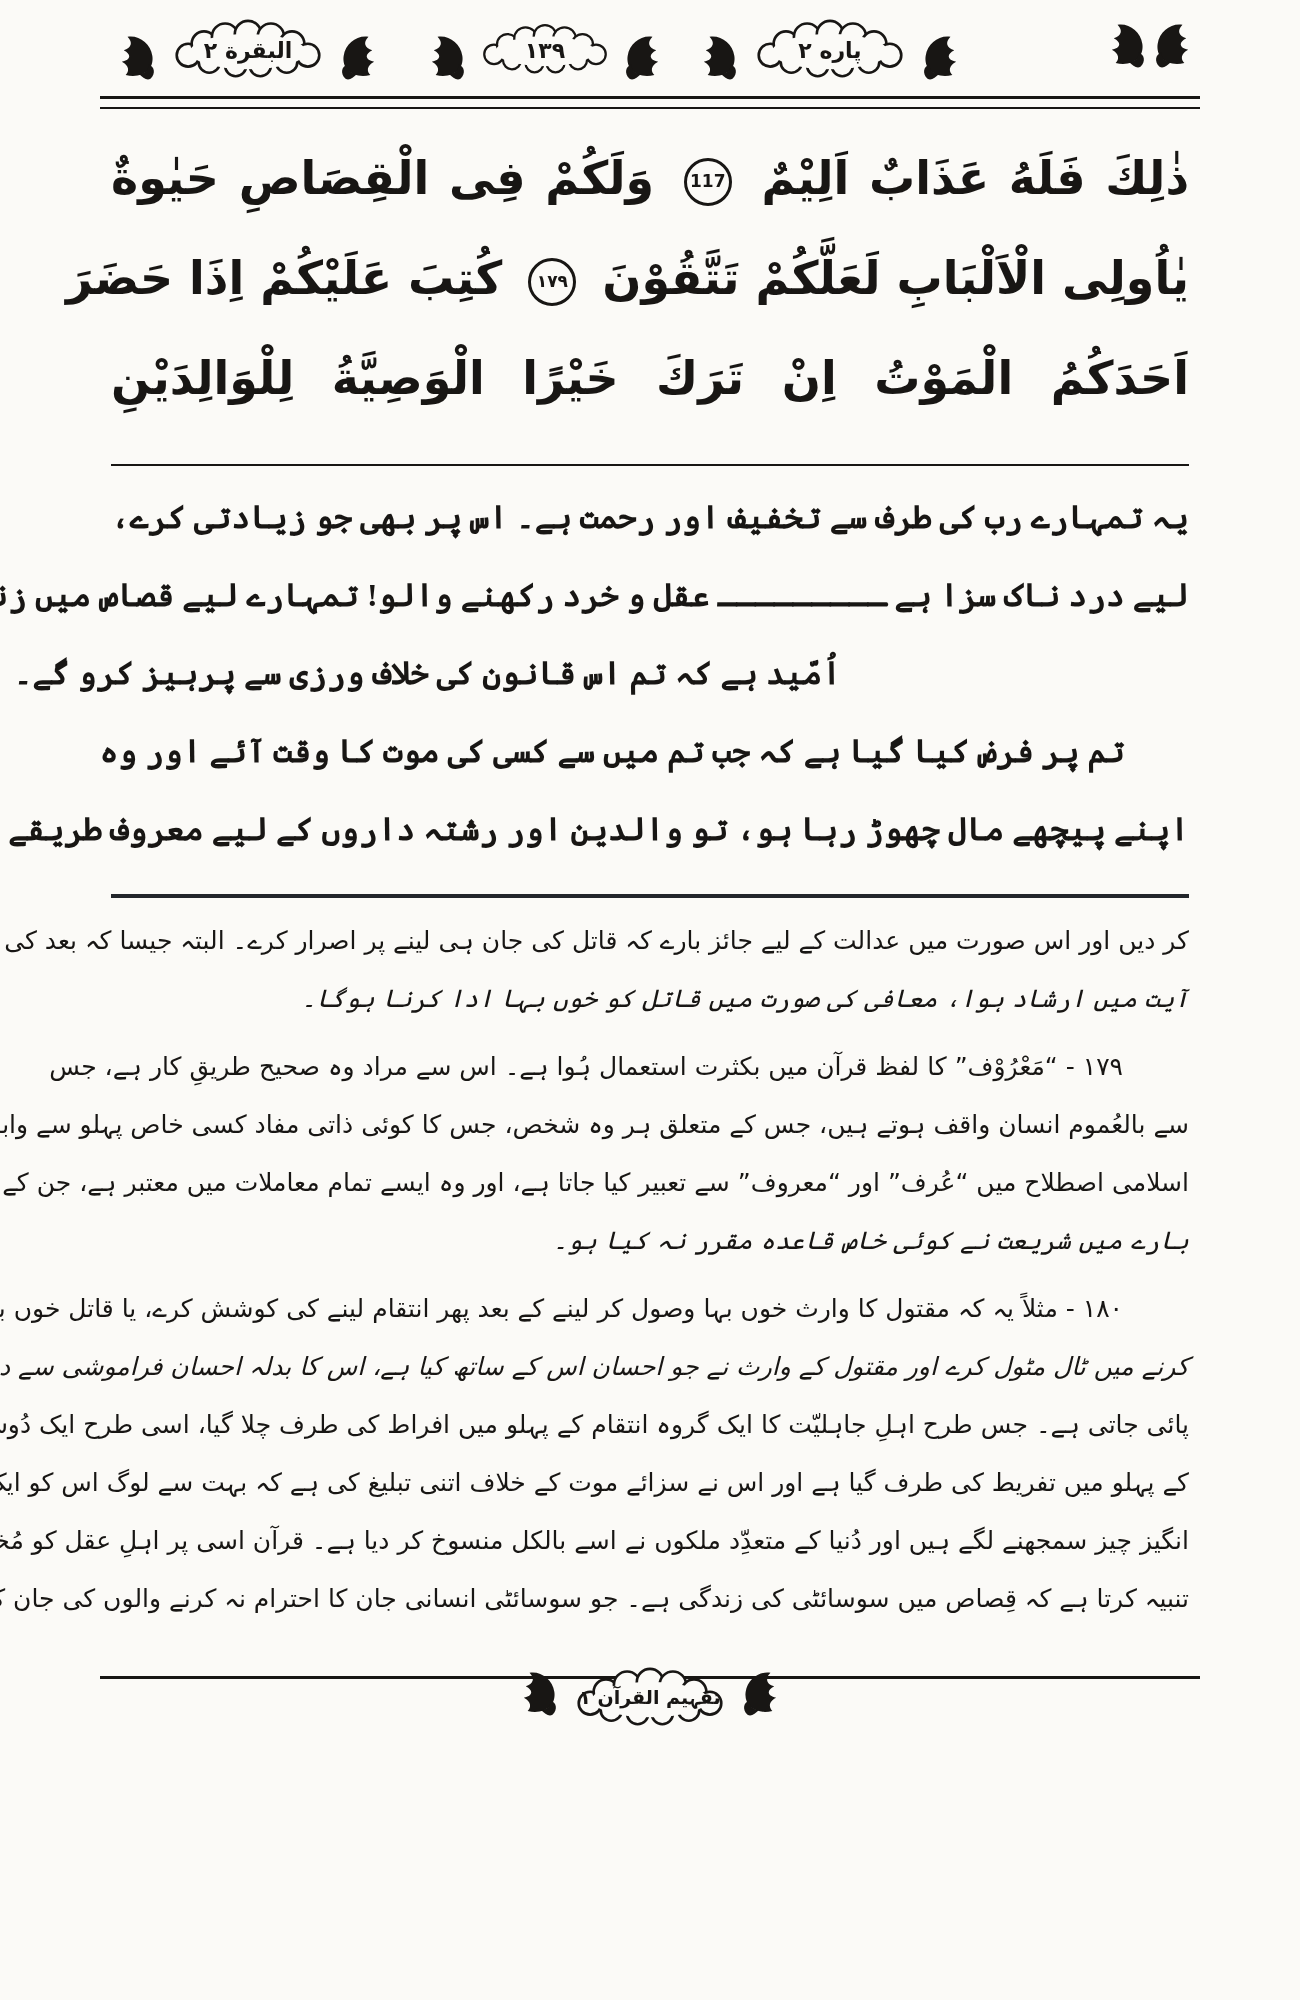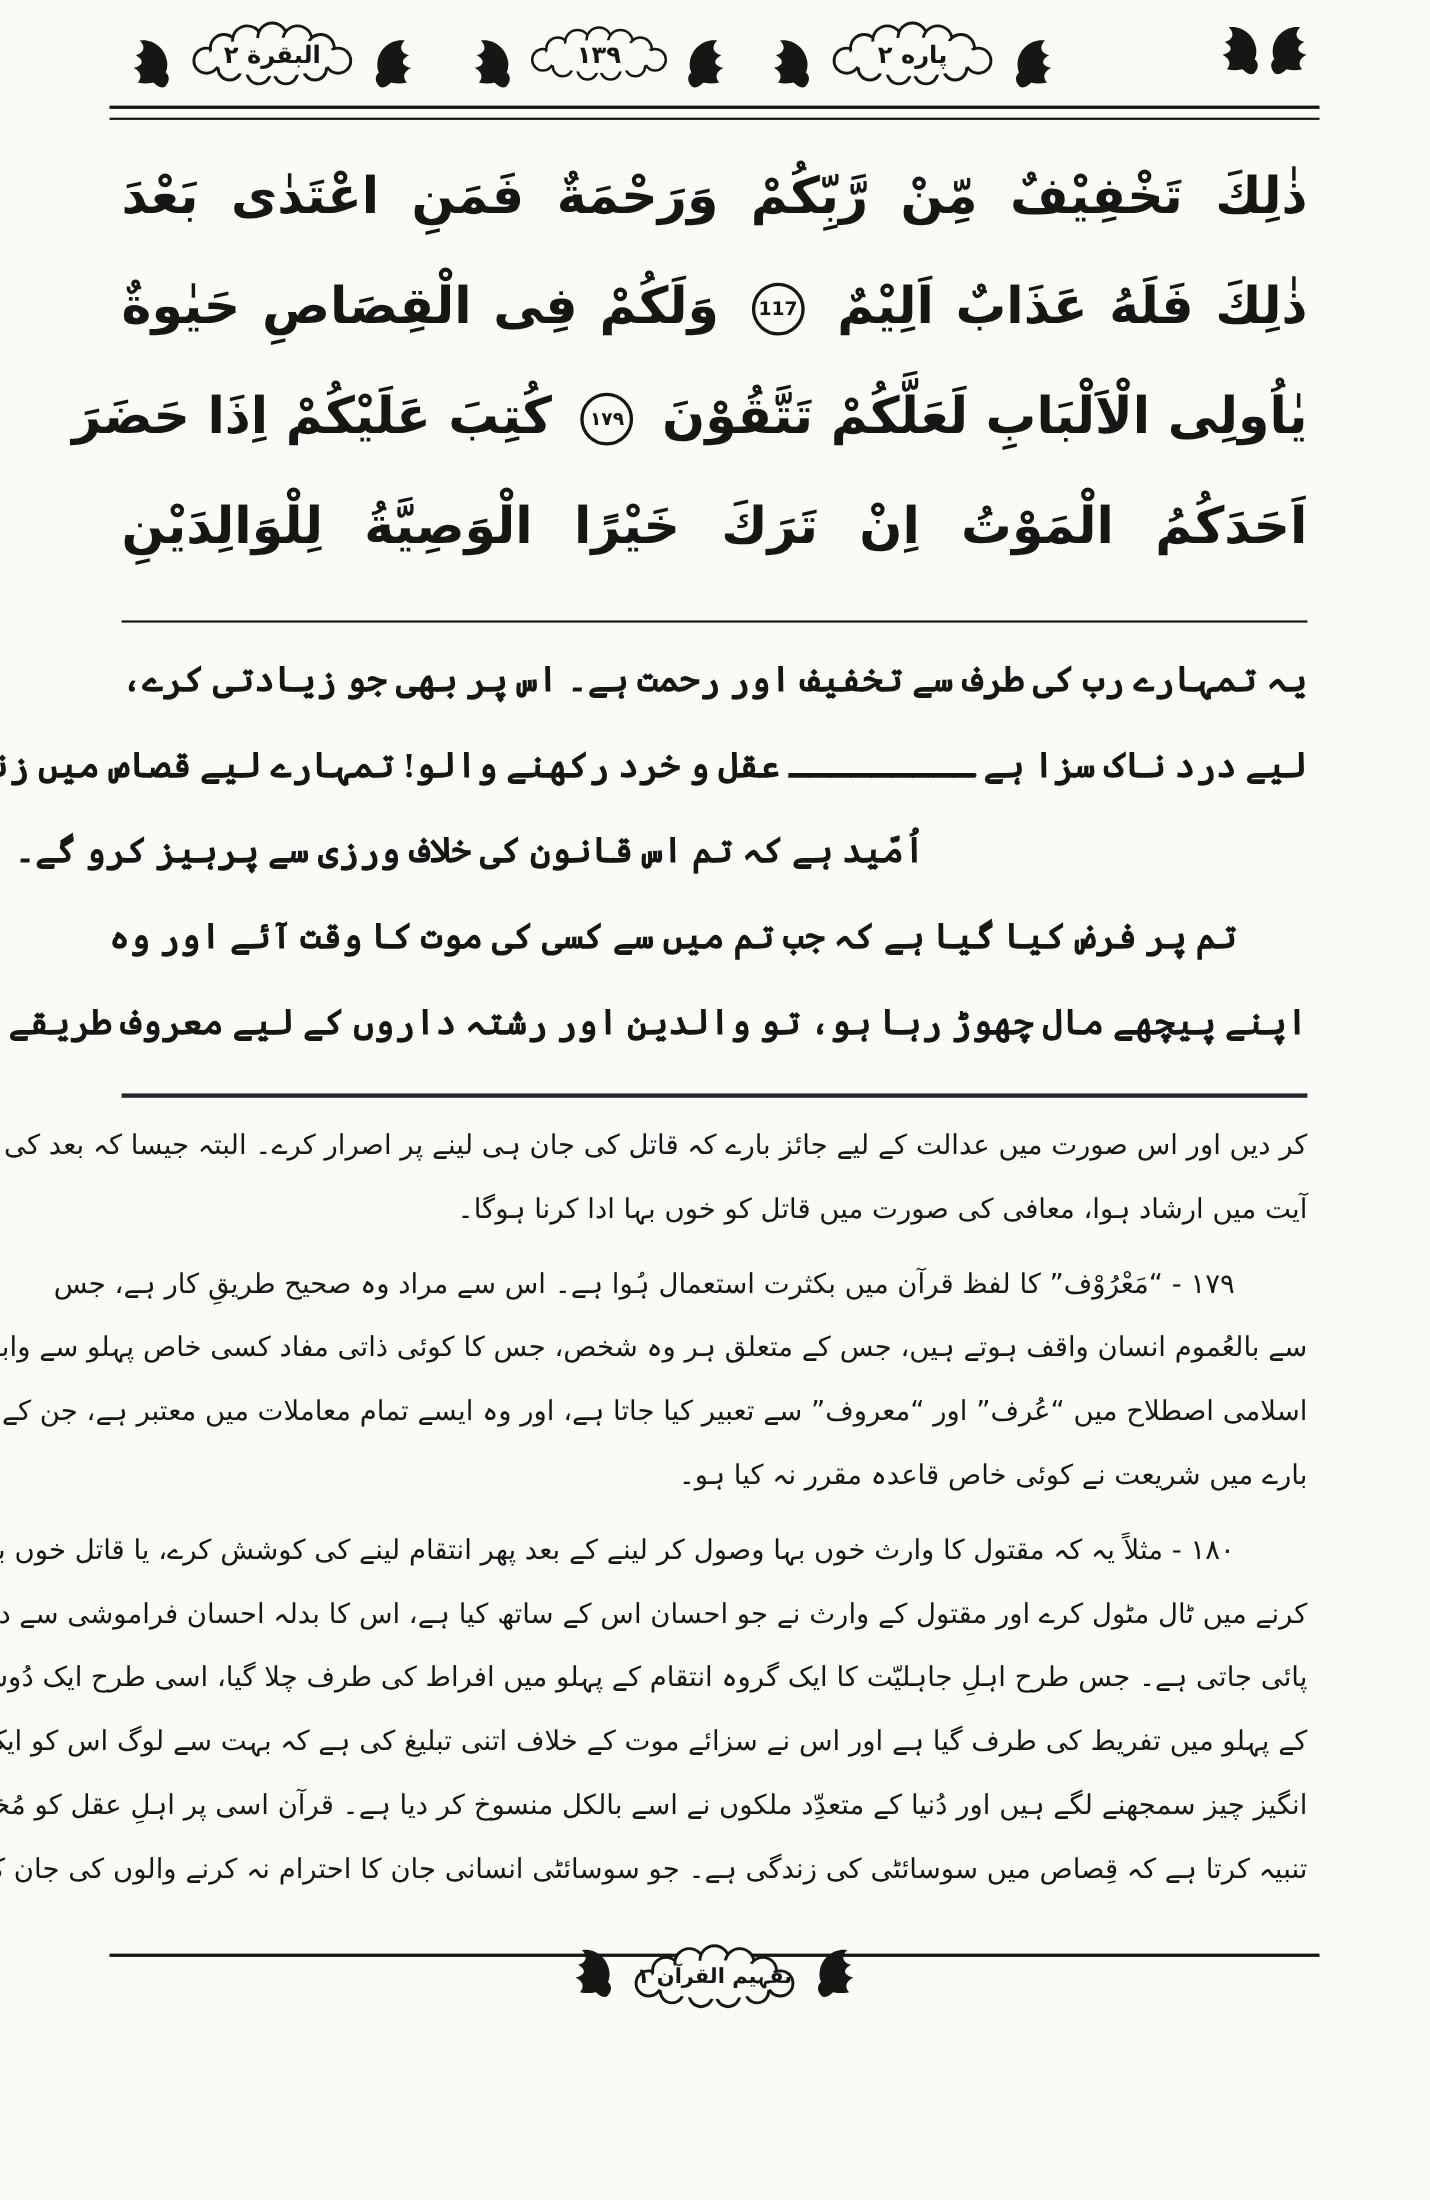--- a/index.html
+++ b/index.html
@@ -63,21 +63,21 @@
   }
   .t-line.t-indent{padding-right:64px;padding-left:30px;box-sizing:border-box;}
 
   
   .footnotes{margin-top:14px;}
   .fn-line{
     font-size:25px;line-height:58px;height:58px;
     text-align:justify;text-align-last:justify;white-space:nowrap;
     font-weight:500;
   }
-  .fn-line.fn-end{text-align:right;text-align-last:right;}
+  .fn-line.fn-end{text-align:right;text-align-last:right;font-style:italic;}
   .fn-line.fn-start{padding-right:66px;box-sizing:border-box;margin-top:10px;}
 
   
   .footer{position:relative;margin-top:34px;height:110px;}
   .footer-rule{
     position:absolute;left:100px;right:100px;top:14px;
     border-top:3px solid #181614;
   }
   .footer-orn{
     position:absolute;left:0;right:0;top:0;
@@ -191,21 +191,20 @@
         <path d="M10,54 C4,48 6,41 12,39 C12,45 16,49 22,49 C18,53 14,56 10,54 Z" fill="#181614"></path>
       </svg>
     </div>
 
     <div class="header-rule"></div>
   </div>
 
   <div class="content">
 
     <div class="quran">
-      <div class="q-line">ذٰلِكَ تَخْفِيْفٌ مِّنْ رَّبِّكُمْ وَرَحْمَةٌ فَمَنِ اعْتَدٰى بَعْدَ</div>
       <div class="q-line">
         <span>ذٰلِكَ فَلَهُ عَذَابٌ اَلِيْمٌ</span>
         <span class="ayah-circle">117</span>
         <span>وَلَكُمْ فِى الْقِصَاصِ حَيٰوةٌ</span>
       </div>
       <div class="q-line">
         <span>يٰاُولِى الْاَلْبَابِ لَعَلَّكُمْ تَتَّقُوْنَ</span>
         <span class="ayah-circle">۱۷۹</span>
         <span>كُتِبَ عَلَيْكُمْ اِذَا حَضَرَ</span>
       </div>

